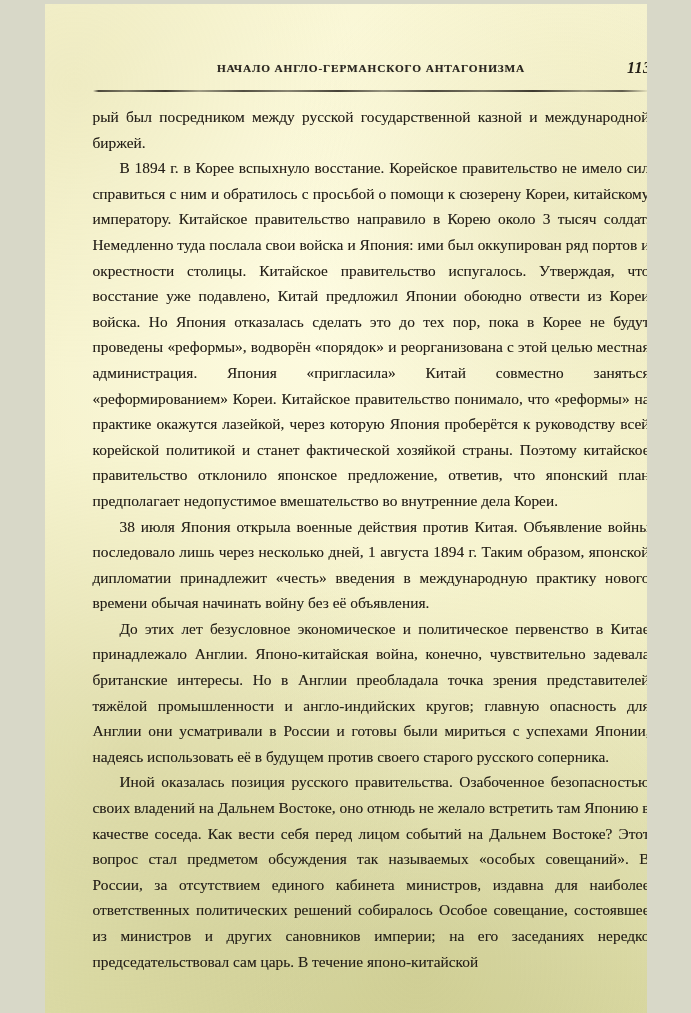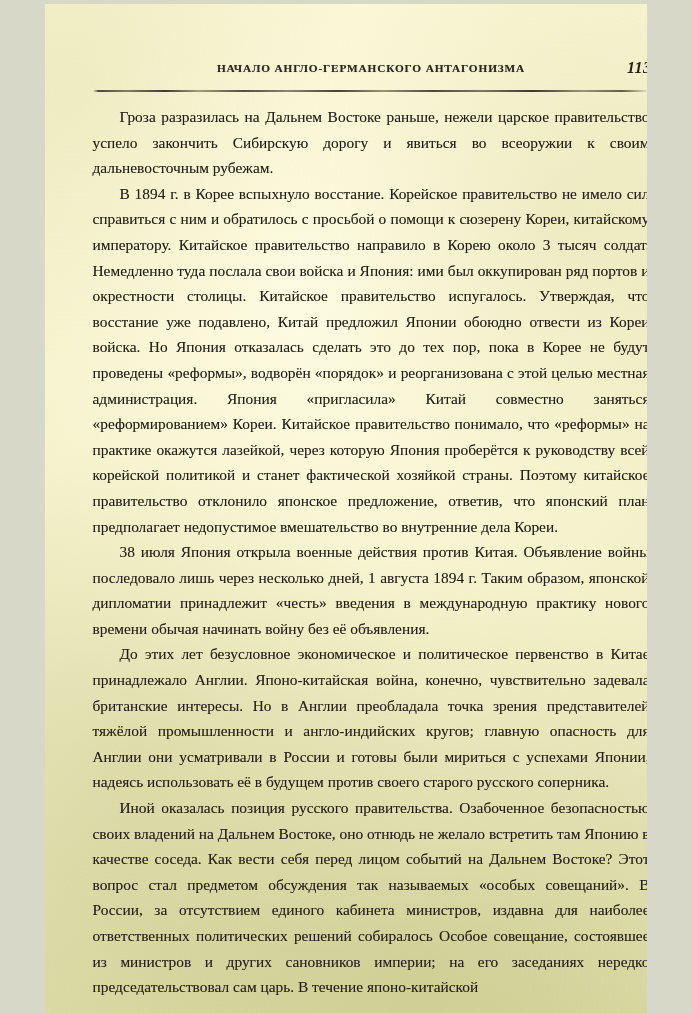--- a/index.html
+++ b/index.html
@@ -135,21 +135,21 @@
   <div class="content">
 
     <div class="runhead">
       <div class="runhead-title">НАЧАЛО АНГЛО-ГЕРМАНСКОГО АНТАГОНИЗМА</div>
       <div class="runhead-folio">113</div>
     </div>
 
     <div class="rule"></div>
 
     <div class="body-text">
-      <p>Гроза разразилась на Дальнем Востоке раньше, нежели царское правительство успело закончить Сибирскую дорогу и явиться во всеоружии к своим дальневосточным рубежам.</p>
+      <p class="no-indent">рый был посредником между русской государственной казной и международной биржей.</p>
       <p>В 1894 г. в Корее вспыхнуло восстание. Корейское правительство не имело сил справиться с ним и обратилось с просьбой о помощи к сюзерену Кореи, китайскому императору. Китайское правительство направило в Корею около 3 тысяч солдат. Немедленно туда послала свои войска и Япония: ими был оккупирован ряд портов и окрестности столицы. Китайское правительство испугалось. Утверждая, что восстание уже подавлено, Китай предложил Японии обоюдно отвести из Кореи войска. Но Япония отказалась сделать это до тех пор, пока в Корее не будут проведены «реформы», водворён «порядок» и реорганизована с этой целью местная администрация. Япония «пригласила» Китай совместно заняться «реформированием» Кореи. Китайское правительство понимало, что «реформы» на практике окажутся лазейкой, через которую Япония проберётся к руководству всей корейской политикой и станет фактической хозяйкой страны. Поэтому китайское правительство отклонило японское предложение, ответив, что японский план предполагает недопустимое вмешательство во внутренние дела Кореи.</p>
       <p>38 июля Япония открыла военные действия против Китая. Объявление войны последовало лишь через несколько дней, 1 августа 1894 г. Таким образом, японской дипломатии принадлежит «честь» введения в международную практику нового времени обычая начинать войну без её объявления.</p>
       <p>До этих лет безусловное экономическое и политическое первенство в Китае принадлежало Англии. Японо-китайская война, конечно, чувствительно задевала британские интересы. Но в Англии преобладала точка зрения представителей тяжёлой промышленности и англо-индийских кругов; главную опасность для Англии они усматривали в России и готовы были мириться с успехами Японии, надеясь использовать её в будущем против своего старого русского соперника.</p>
       <p>Иной оказалась позиция русского правительства. Озабоченное безопасностью своих владений на Дальнем Востоке, оно отнюдь не желало встретить там Японию в качестве соседа. Как вести себя перед лицом событий на Дальнем Востоке? Этот вопрос стал предметом обсуждения так называемых «особых совещаний». В России, за отсутствием единого кабинета министров, издавна для наиболее ответственных политических решений собиралось Особое совещание, состоявшее из министров и других сановников империи; на его заседаниях нередко председательствовал сам царь. В течение японо-китайской</p>
     </div>
 
   </div>
 </div>
 
 </body></html>

